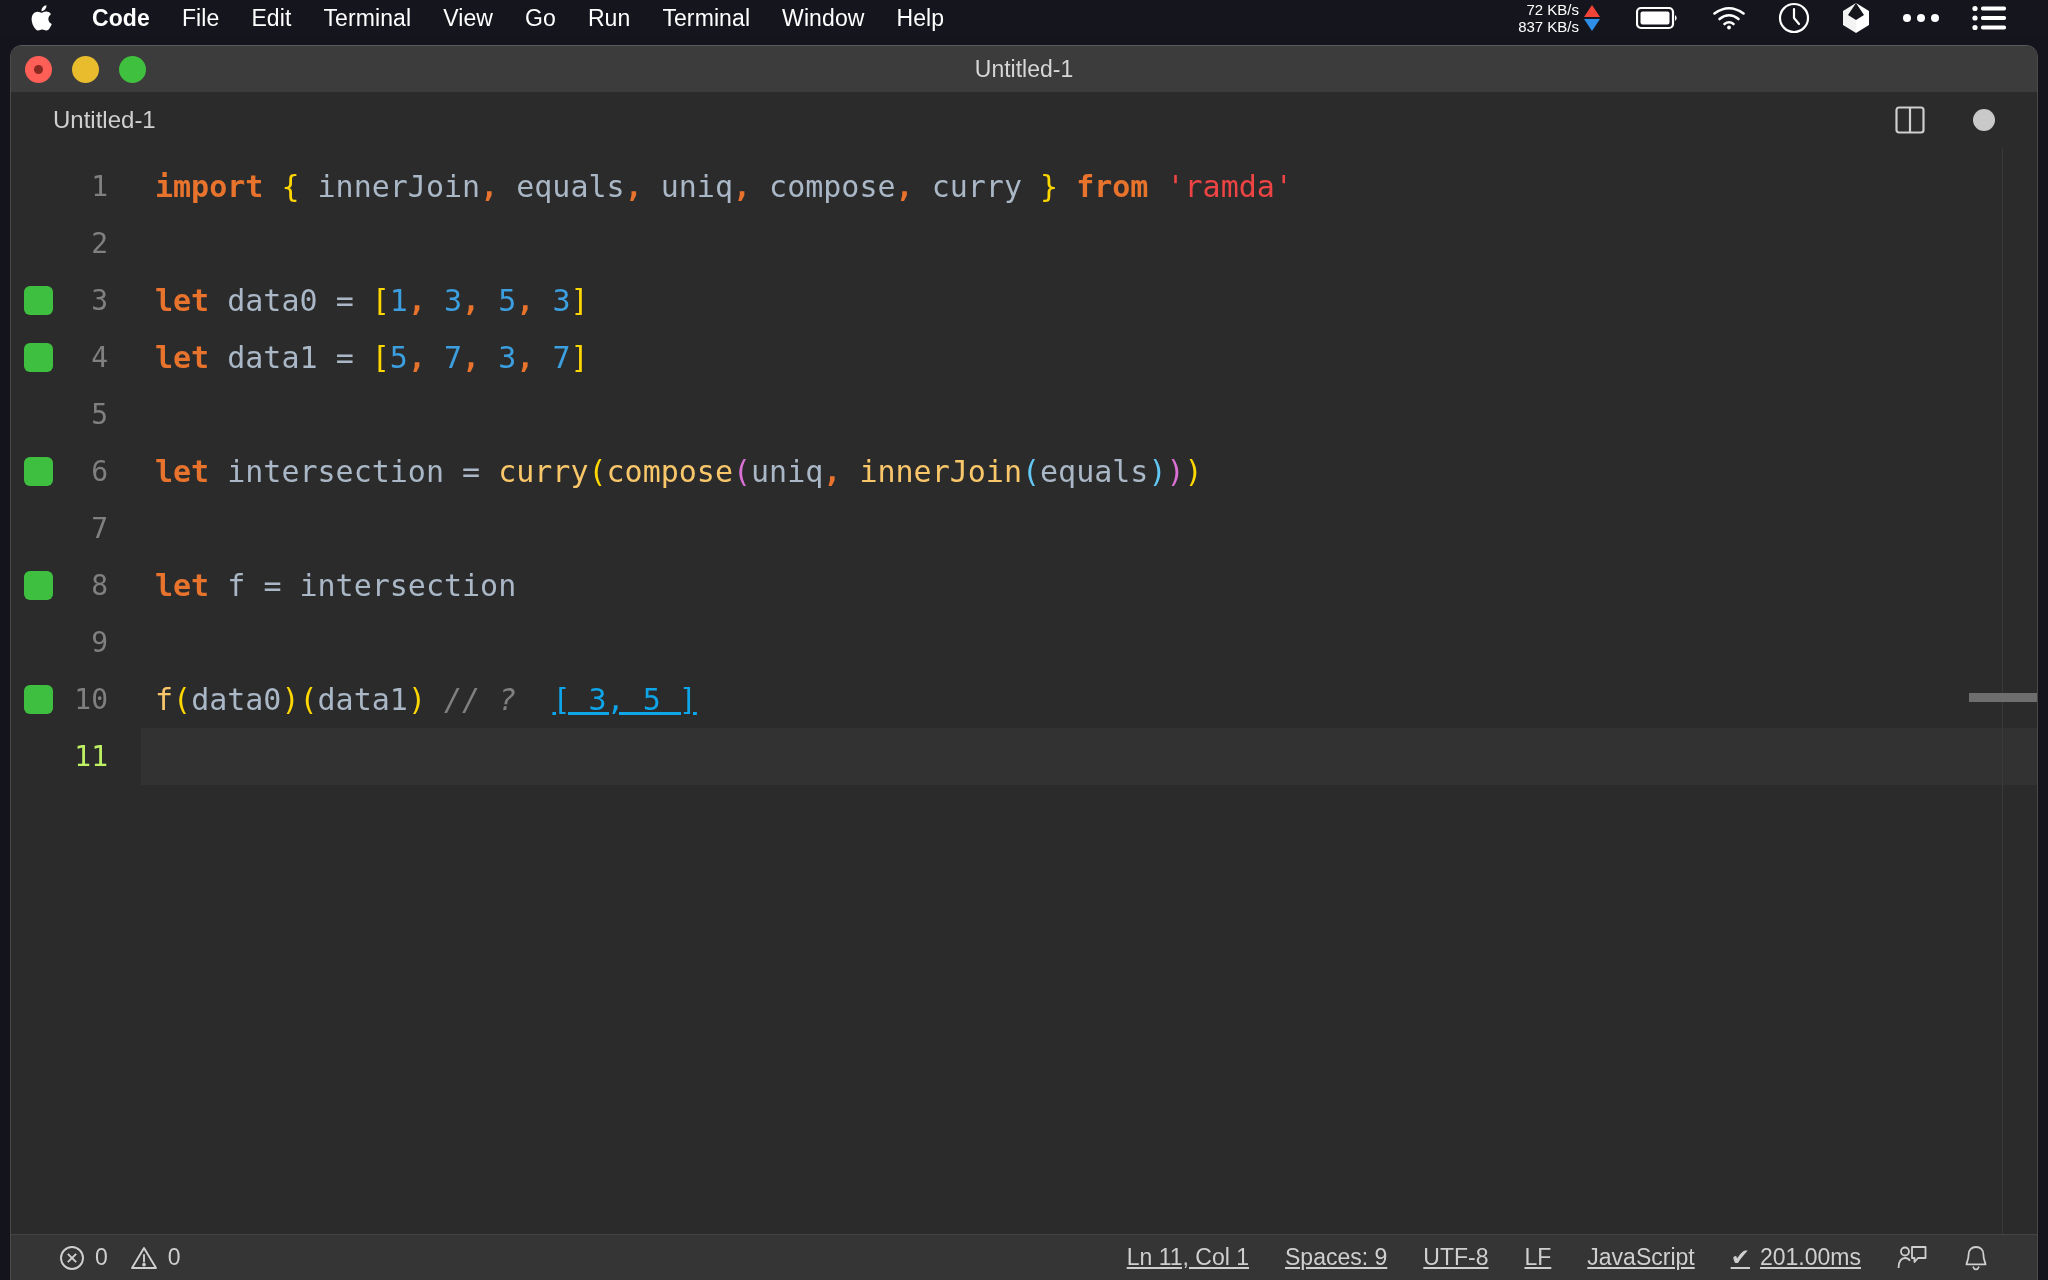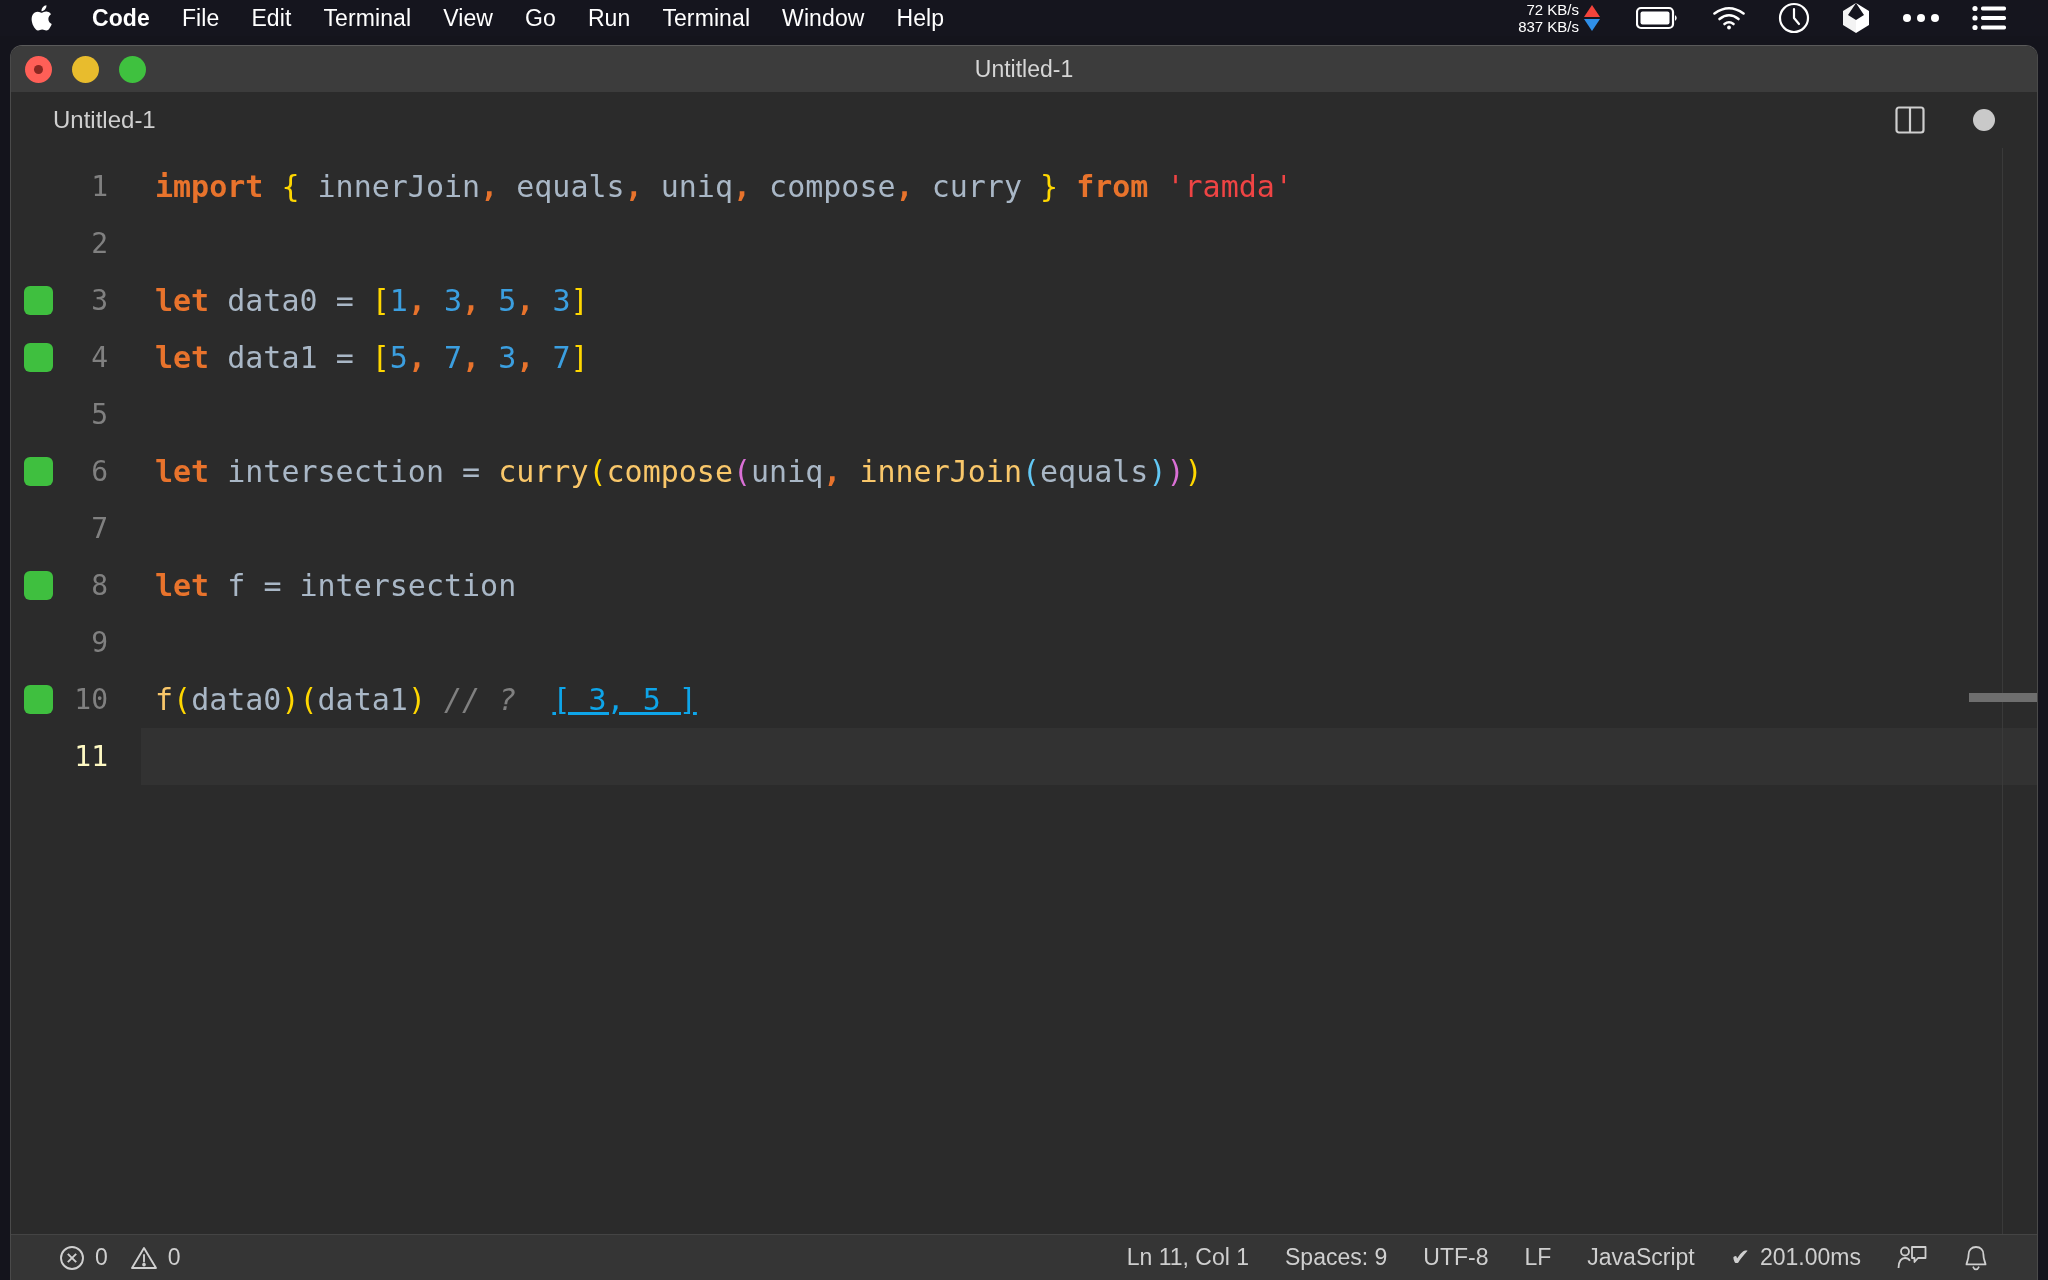--- a/index.html
+++ b/index.html
@@ -146,21 +146,21 @@
     line-height: 57px;
     padding-top: 10px;
   }
   .line {
     position: relative;
     height: 57px;
     display: flex; align-items: center;
     white-space: pre;
   }
   .line.active .code { background: #323232; }
-  .line.active .lineno { color: #fef9c3; padding-left: 32px; }
+  .line.active .lineno { color: #bef264; padding-left: 32px; }
   .gutter-bp {
     position: absolute;
     left: 13px; top: 14px;
     width: 29px; height: 29px;
     border-radius: 6px;
     background: #3fbf3f;
   }
   .lineno {
     width: 130px;
     text-align: right;
@@ -208,21 +208,21 @@
   .statusbar {
     position: absolute;
     bottom: 0; left: 0; right: 0;
     height: 46px;
     background: #353535;
     border-top: 1px solid #444;
     display: flex; align-items: center;
     color: #cfcfcf; font-size: 23px;
   }
   .sb-left { display: flex; align-items: center; padding-left: 30px; gap: 10px; }
-  .sb-right { margin-left: auto; display: flex; align-items: center; padding-right: 30px; }
+  .sb-right { margin-left: auto; display: flex; align-items: center; padding-right: 30px; text-decoration: underline; }
   .sb-item {
     display: flex; align-items: center; gap: 10px;
     padding: 0 18px; height: 46px;
     white-space: nowrap;
   }
   .sb-icon { display: flex; align-items: center; }
 </style>
 </head>
 <body>
 

